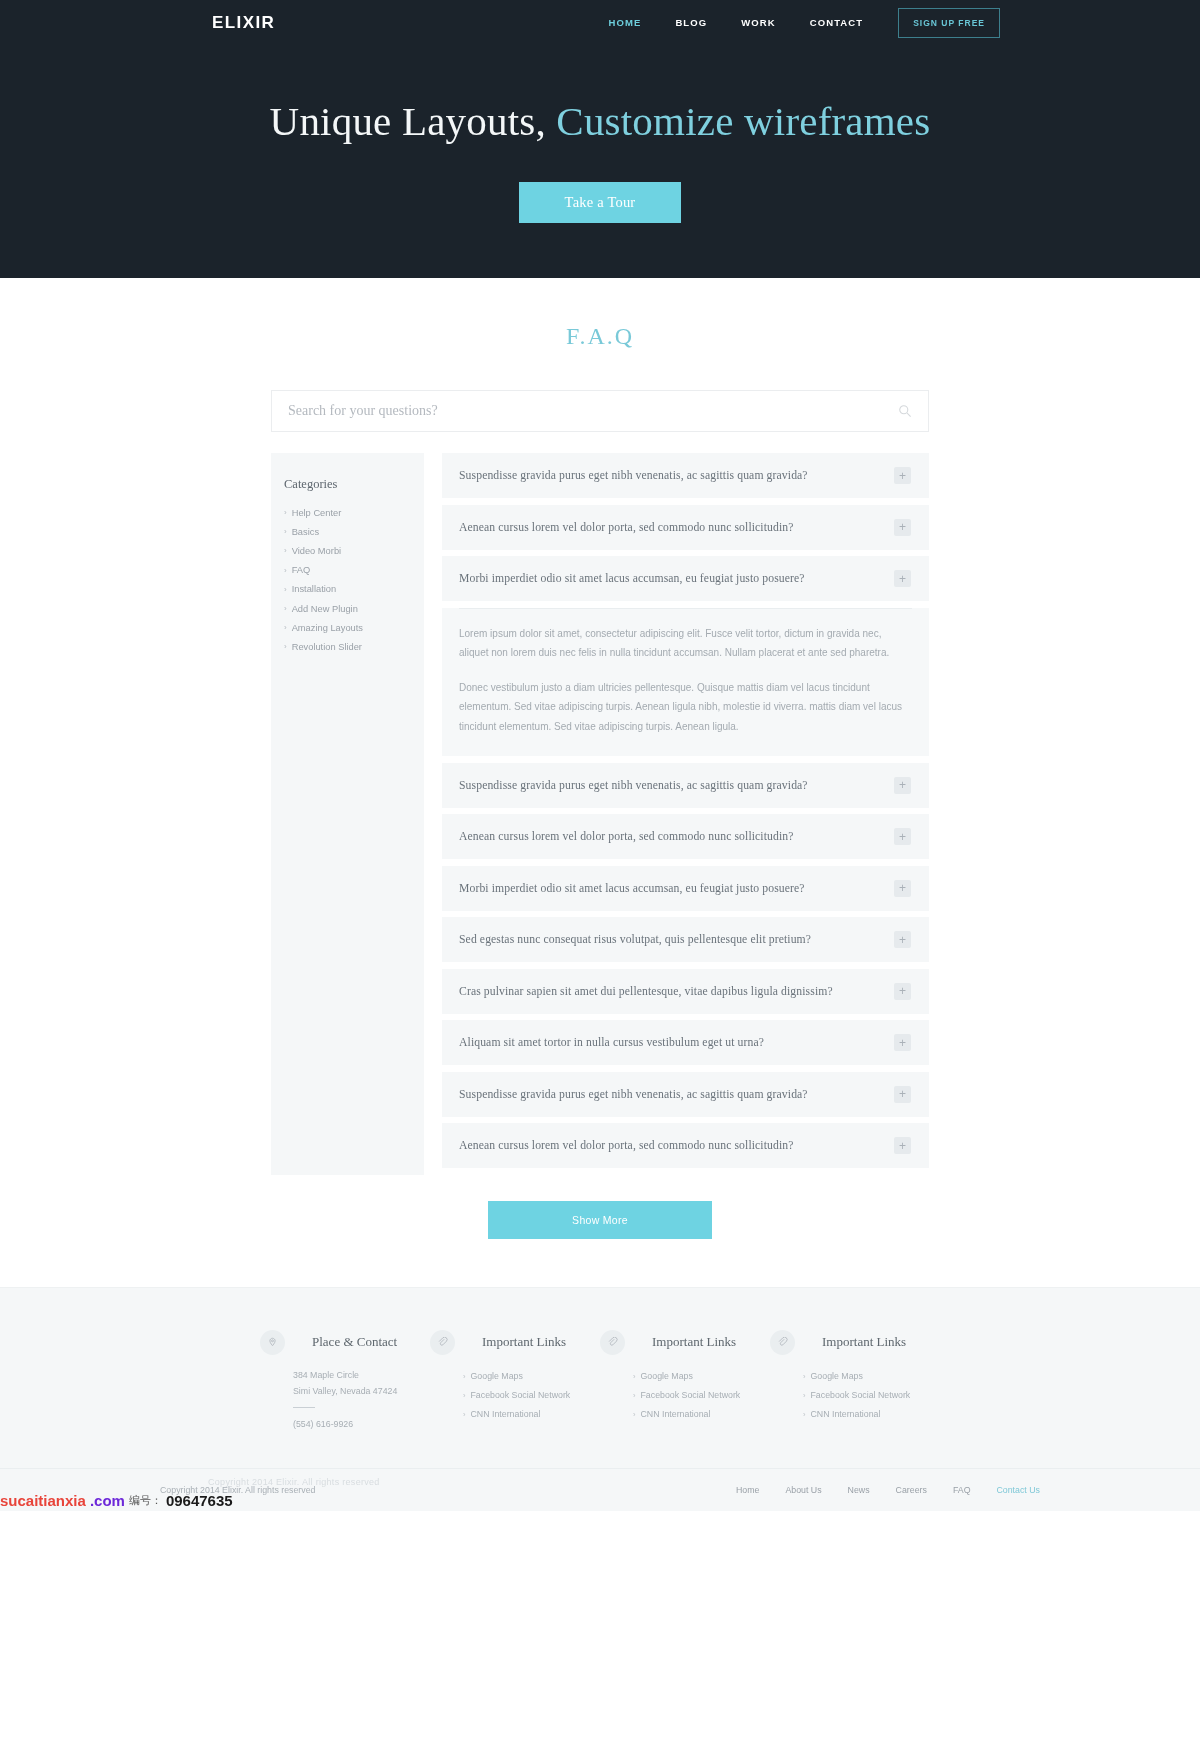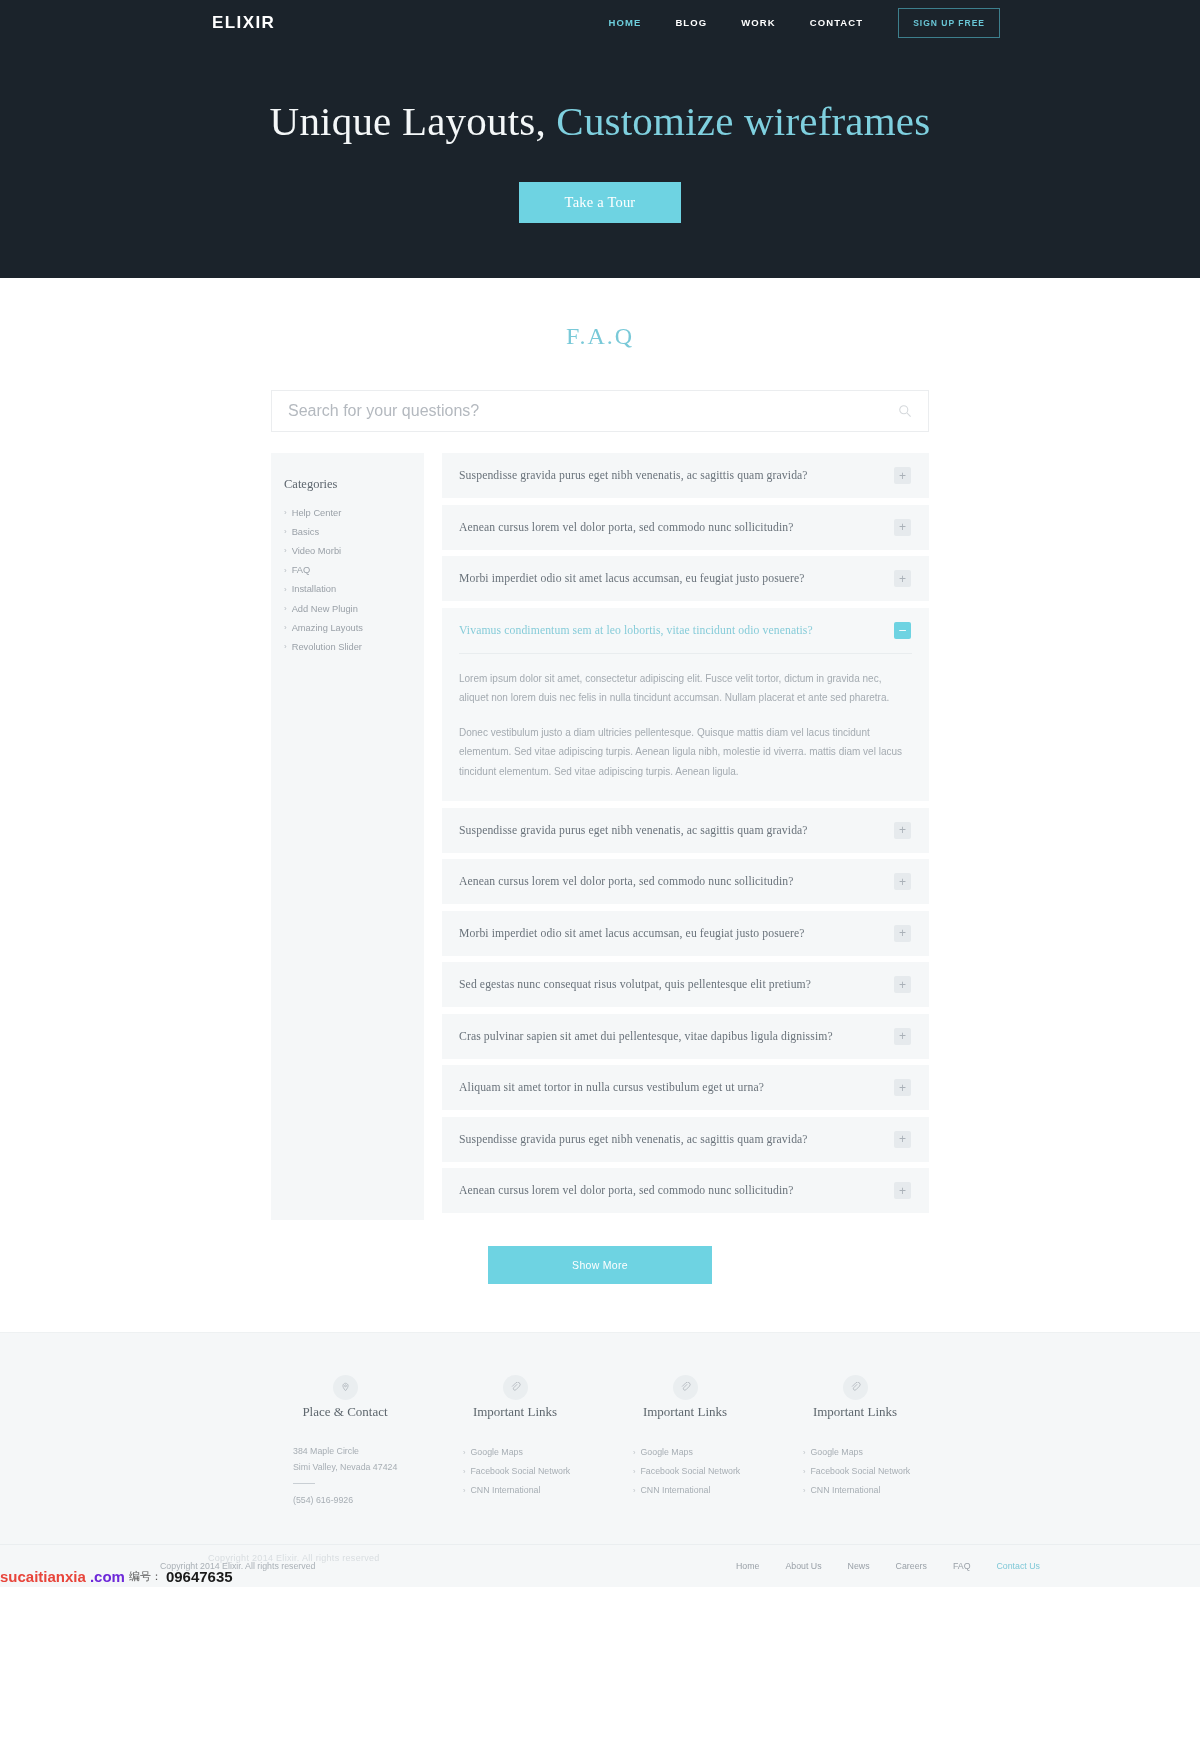--- a/index.html
+++ b/index.html
@@ -109,23 +109,23 @@
     height:42px;
     display:flex;
     align-items:center;
     padding:0 16px;
     background:#fff;
   }
   .search-input {
     flex:1;
     border:none;
     outline:none;
-    font-size:16px;
+    font-size:14px;
     color:#aeb4ba;
-    font-family:Liberation Sans, sans-serif;
+    font-family:Liberation Serif, serif;
     background:transparent;
   }
   .search-input::placeholder { color:#b4b9bf; }
   .search-icon { width:14px; height:14px; opacity:.5; }
 
   
   .faq-body {
     width:658px;
     margin:21px auto 0;
     display:flex;
@@ -224,21 +224,21 @@
     padding:42px 0 0;
     border-top:1px solid #eef1f2;
   }
   .footer-cols {
     width:680px;
     margin:0 auto;
     display:flex;
     gap:0;
   }
   .fcol { width:170px; }
-  .fcol-head { display:flex; align-items:center; gap:4px; margin-bottom:23px;flex-direction:column; }
+  .fcol-head { display:flex; align-items:center; gap:27px; margin-bottom:12px; }
   .fic {
     width:25px; height:25px; border-radius:50%;
     background:#eaeef0;
     display:flex; align-items:center; justify-content:center;
     color:#aab1b7;
   }
   .fcol-title {
     font-family:"Liberation Serif", serif;
     font-size:13px;
     color:#5e676e;
@@ -376,24 +376,20 @@
             <div class="toggle">+</div>
           </div>
         </div>
         <div class="acc-item">
           <div class="acc-head">
             <div class="acc-q">Morbi imperdiet odio sit amet lacus accumsan, eu feugiat justo posuere?</div>
             <div class="toggle">+</div>
           </div>
         </div>
         <div class="acc-item open">
-          <div class="acc-head">
-            <div class="acc-q">Vivamus condimentum sem at leo lobortis, vitae tincidunt odio venenatis?</div>
-            <div class="toggle">–</div>
-          </div>
           <div class="acc-body">
             <p>Lorem ipsum dolor sit amet, consectetur adipiscing elit. Fusce velit tortor, dictum in gravida nec, aliquet non lorem duis nec felis in nulla tincidunt accumsan. Nullam placerat et ante sed pharetra.</p>
             <p>Donec vestibulum justo a diam ultricies pellentesque. Quisque mattis diam vel lacus tincidunt elementum. Sed vitae adipiscing turpis. Aenean ligula nibh, molestie id viverra. mattis diam vel lacus tincidunt elementum. Sed vitae adipiscing turpis. Aenean ligula.</p>
           </div>
         </div>
         <div class="acc-item">
           <div class="acc-head">
             <div class="acc-q">Suspendisse gravida purus eget nibh venenatis, ac sagittis quam gravida?</div>
             <div class="toggle">+</div>
           </div>

